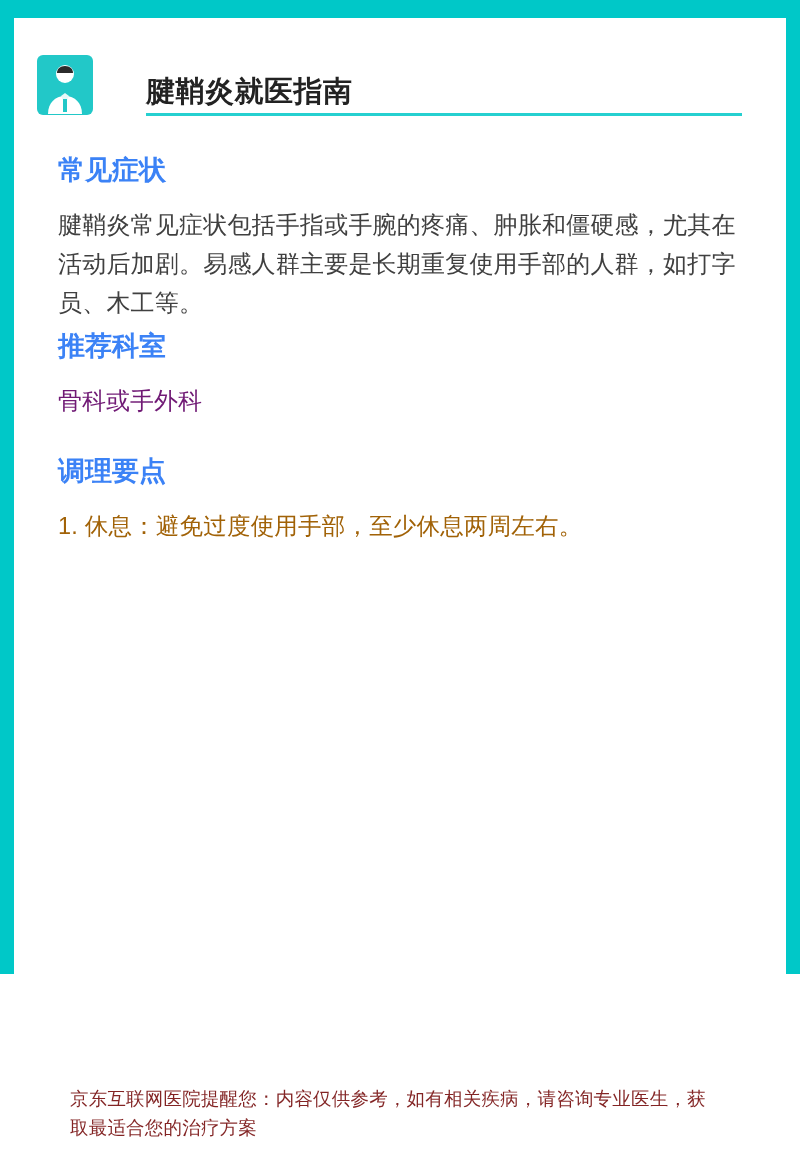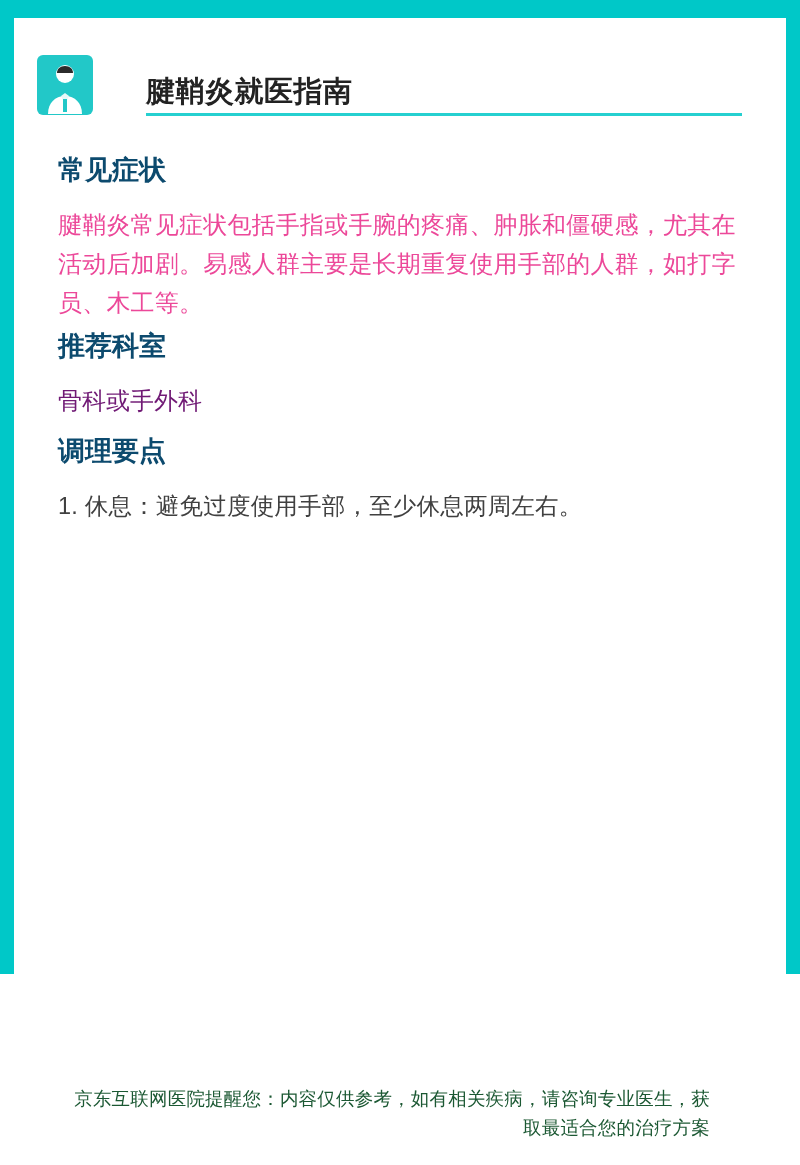--- a/index.html
+++ b/index.html
@@ -57,47 +57,47 @@
     height: 3px;
     background: #00c8c8;
     opacity: 0.85;
   }
   .content {
     margin-top: 44px;
   }
   h2.section {
     font-size: 27px;
     font-weight: bold;
-    color: #0c4a6e;
+    color: #3b82f6;
     margin: 0 0 18px 0;
     line-height: 1.3;
   }
   h2.section.second { }
-  h2.section.third  { margin-top: 14px; }
+  h2.section.third  { margin-top: 34px; }
   p.para {
     font-size: 24px;
-    color: #ec4899;
+    color: #404040;
     line-height: 1.62;
     margin: 0 0 6px 0;
     letter-spacing: 0.2px;
   }
   p.dept {
     font-size: 24px;
     color: #701a75;
     line-height: 1.6;
     margin: 0;
   }
   ol.steps {
     list-style: none;
     margin: 18px 0 0 0;
     padding: 0;
   }
   ol.steps li {
     font-size: 23.5px;
-    color: #404040;
+    color: #a16207;
     line-height: 1.62;
     margin-bottom: 16px;
     letter-spacing: 0.2px;
   }
   .footer {
     position: relative;
     display: flex;
     align-items: center;
     padding: 16px 16px 0 18px;
     height: 86px;
@@ -111,26 +111,25 @@
     border-radius: 50%;
     color: #ffffff;
     font-size: 14px;
     line-height: 22px;
     text-align: center;
     margin-right: 12px;
     opacity: 0.95;
   }
   .footer-text {
     flex: 1 1 auto;
-    color: #14532d;
+    color: #7f1d1d;
     font-size: 18.5px;
     line-height: 1.55;
     opacity: 0.97;
     letter-spacing: 0.2px;
-    text-align: right;
   }
   .thumb {
     flex: 0 0 auto;
     width: 46px;
     height: 46px;
     margin-left: 14px;
     align-self: flex-start;
     margin-top: 6px;
   }
 </style>

